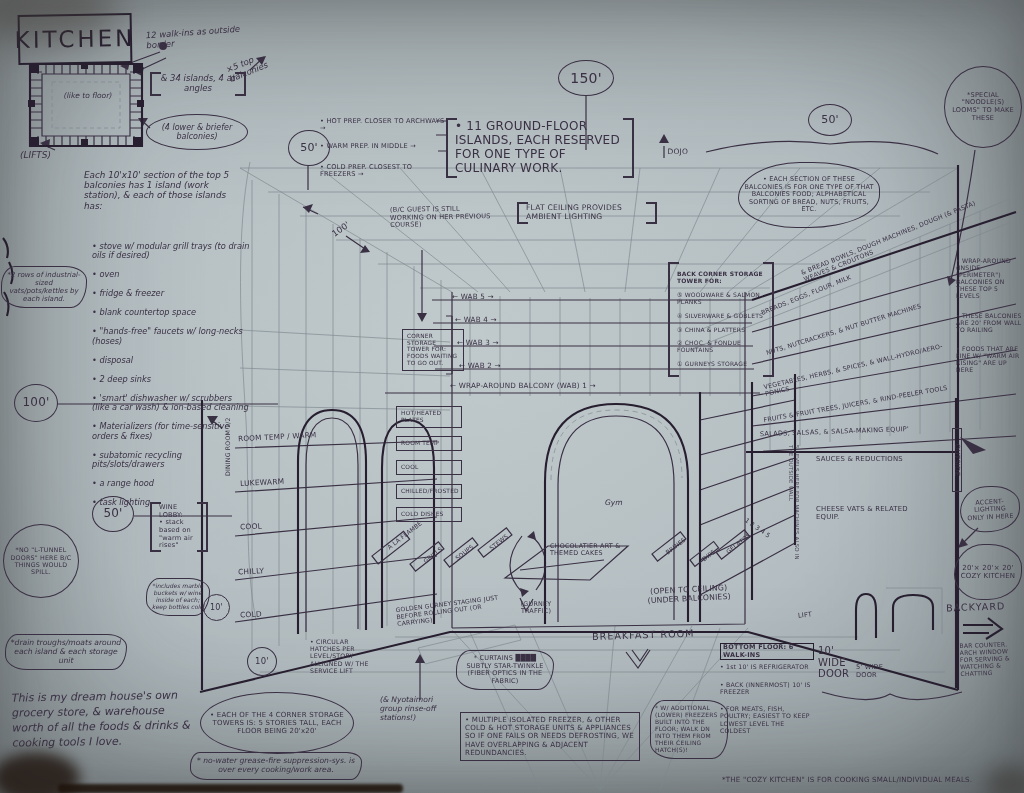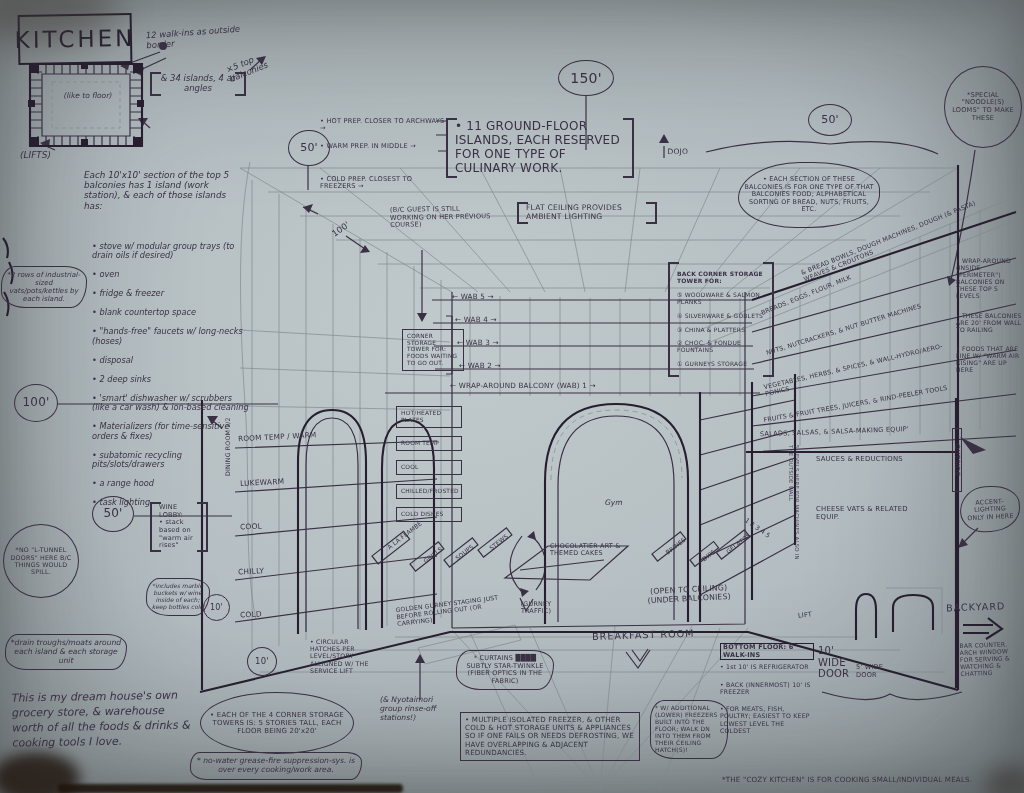--- a/index.html
+++ b/index.html
@@ -89,38 +89,39 @@
     <path d="M505 578L548 546L628 546L590 580Z M520 570L604 560"></path>
   </g>
 </svg>
 
 <div class="note caps" style="left:18px;top:14px;width:114px;height:50px;border:2px solid var(--heavy);display:flex;align-items:center;justify-content:center;font-size:23px;letter-spacing:3px;transform:rotate(-1deg);color:var(--heavy)"><span>KITCHEN</span></div>
 <div class="note script" style="left:56px;top:92px;width:64px;font-size:7.5px;text-align:center">(like to floor)</div>
 <div class="note script" style="left:20px;top:150px;width:60px;font-size:9px">(LIFTS)</div>
 <div class="note script" style="left:146px;top:28px;width:96px;font-size:8.5px;transform:rotate(-4deg)">12 walk-ins as outside border</div>
 <div class="note script bracket" style="left:150px;top:72px;width:96px;font-size:8.5px;text-align:center">&amp; 34 islands, 4 at angles</div>
 <div class="note script" style="left:226px;top:52px;width:72px;font-size:8.5px;transform:rotate(-22deg)">×5 top balconies</div>
+<div class="note script oval" style="left:146px;top:114px;width:102px;height:36px;font-size:8px">(4 lower &amp; briefer balconies)</div>
 
 <div class="note caps oval" style="left:558px;top:60px;width:56px;height:36px;font-size:14px">150'</div>
 <div class="note caps oval" style="left:288px;top:130px;width:42px;height:36px;font-size:11px">50'</div>
 <div class="note caps oval" style="left:808px;top:104px;width:44px;height:32px;font-size:11px">50'</div>
 <div class="note caps" style="left:330px;top:220px;width:36px;font-size:8.5px;transform:rotate(-35deg)">100'</div>
 <div class="note caps oval" style="left:944px;top:66px;width:78px;height:82px;font-size:6.6px">*SPECIAL "NOODLE(S) LOOMS" TO MAKE THESE</div>
 <div class="note caps" style="left:648px;top:148px;width:40px;font-size:7.5px;text-align:right">DOJO</div>
 
 <div class="note caps" style="left:320px;top:110px;width:128px;font-size:6.6px">
   <div>• HOT PREP. CLOSER TO ARCHWAYS →</div>
   <div style="margin-top:2px">• WARM PREP. IN MIDDLE →</div>
-  <div style="margin-top:18px">• COLD PREP. CLOSEST TO FREEZERS →</div>
+  <div style="margin-top:6px">• COLD PREP. CLOSEST TO FREEZERS →</div>
 </div>
 <div class="note caps bracket" style="left:446px;top:118px;width:188px;font-size:12px">• 11 GROUND-FLOOR ISLANDS, EACH RESERVED FOR ONE TYPE OF CULINARY WORK.</div>
 
 <div class="note script" style="left:84px;top:170px;width:158px;font-size:8.8px">Each 10'x10' section of the top 5 balconies has 1 island (work station), &amp; each of those islands has:</div>
 <div class="note script" style="left:92px;top:232px;width:158px;font-size:8.2px">
-  <div>• stove w/ modular group trays (to drain oils if desired)</div>
+  <div>• stove w/ modular grill trays (to drain oils if desired)</div>
   <div>• oven</div>
   <div>• fridge &amp; freezer</div>
   <div>• blank countertop space</div>
   <div>• "hands-free" faucets w/ long-necks (hoses)</div>
   <div>• disposal</div>
   <div>• 2 deep sinks</div>
   <div>• 'smart' dishwasher w/ scrubbers (like a car wash) &amp; ion-based cleaning</div>
   <div>• Materializers (for time-sensitive orders &amp; fixes)</div>
   <div>• subatomic recycling pits/slots/drawers</div>
   <div>• a range hood</div>
@@ -214,20 +215,22 @@
 <div class="note" style="left:720px;top:636px;width:94px;font-size:6.2px">
   <span class="hl caps" style="font-size:6.5px">BOTTOM FLOOR: 6 WALK-INS</span>
   <div class="caps" style="margin-top:3px">• 1st 10' IS REFRIGERATOR</div>
   <div class="caps" style="margin-top:3px">• BACK (INNERMOST) 10' IS FREEZER</div>
   <div class="caps" style="margin-top:3px">• FOR MEATS, FISH, POULTRY; EASIEST TO KEEP LOWEST LEVEL THE COLDEST</div>
 </div>
 <div class="note caps" style="left:818px;top:645px;width:42px;font-size:10px">10' WIDE DOOR</div>
 <div class="note caps" style="left:856px;top:664px;width:36px;font-size:6.6px">5' WIDE DOOR</div>
 <div class="note caps" style="left:946px;top:601px;width:80px;font-size:9.6px;letter-spacing:1px;transform:rotate(-2deg)">BACKYARD</div>
 <div class="note caps" style="left:960px;top:642px;width:62px;font-size:6px;transform:rotate(-2deg)">BAR COUNTER. ARCH WINDOW FOR SERVING &amp; WATCHING &amp; CHATTING</div>
+<div class="note caps blob" style="left:954px;top:544px;width:68px;height:56px;font-size:7px">20'× 20'× 20'
+COZY KITCHEN</div>
 <div class="note caps" style="left:722px;top:776px;width:302px;font-size:7.1px">*THE "COZY KITCHEN" IS FOR COOKING SMALL/INDIVIDUAL MEALS.</div>
 
 <div class="shadow" style="left:-8px;top:752px;width:88px;height:52px;background:#221812;border-radius:50%;filter:blur(7px);opacity:.85"></div>
 <div class="shadow" style="left:58px;top:784px;width:345px;height:9px;background:#1f150d;border-radius:4px;filter:blur(1.5px);opacity:.9"></div>
 <div class="shadow" style="left:-30px;top:-25px;width:150px;height:70px;background:#3c3631;border-radius:50%;filter:blur(18px);opacity:.45"></div>
 <div class="shadow" style="left:985px;top:765px;width:50px;height:38px;background:#35302b;border-radius:50%;filter:blur(10px);opacity:.5"></div>
 
 </div>
 
 </body></html>

